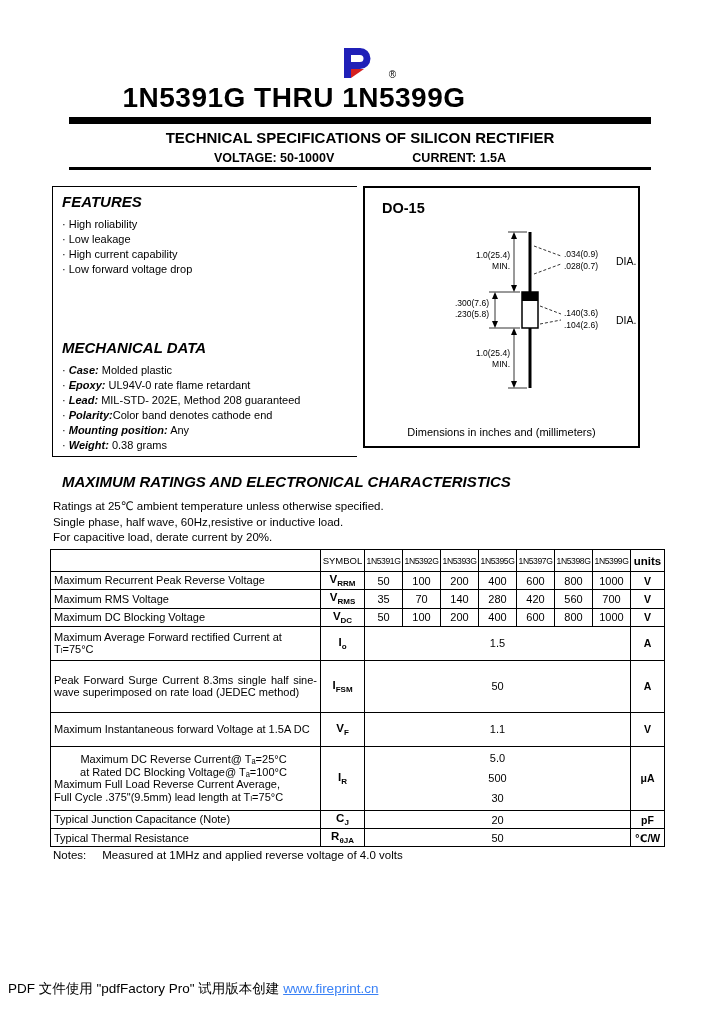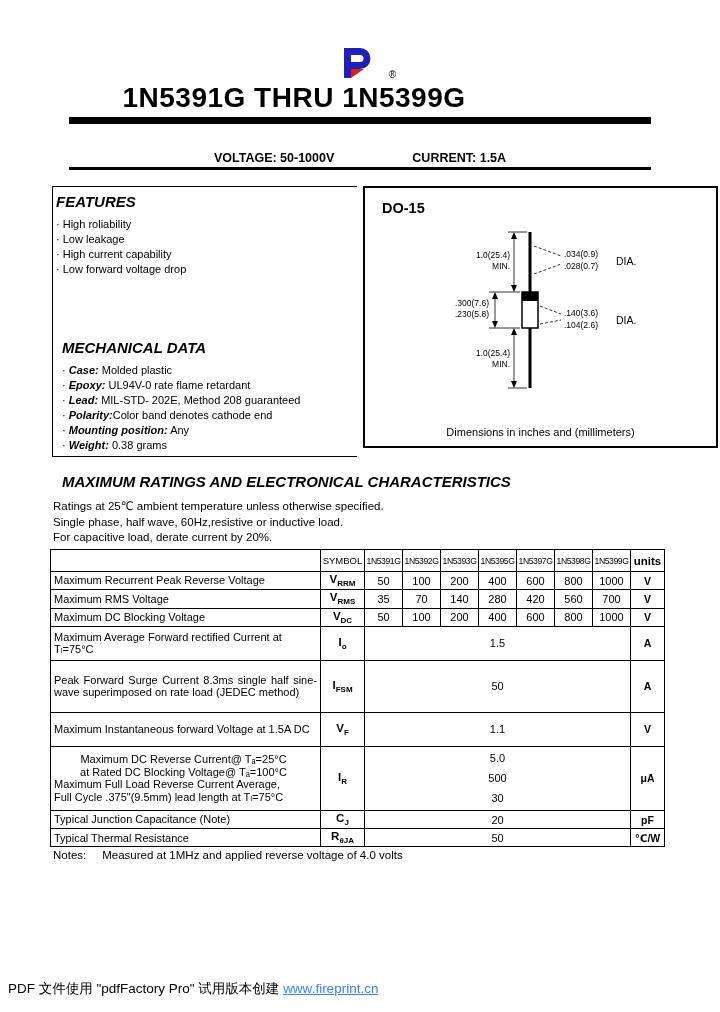--- a/index.html
+++ b/index.html
@@ -17,27 +17,27 @@
   .bar{position:absolute;left:69px;width:582px;background:#000;}
   .bar-thick{top:117px;height:7px;}
   .bar-thin{top:167px;height:3px;}
   .subtitle{position:absolute;top:129px;left:0;width:720px;text-align:center;margin:0;font-size:15px;font-weight:bold;}
   .vc-row{position:absolute;top:151px;left:0;width:720px;display:flex;justify-content:center;gap:78px;
           font-size:12.5px;font-weight:bold;}
   
   .left-col{position:absolute;top:186px;left:52px;width:304px;height:269px;
             border-left:1px solid #000;border-top:1px solid #000;border-bottom:1px solid #000;}
   .sec-title{font-size:15px;font-weight:bold;font-style:italic;margin:0;}
-  .feat{position:absolute;top:6px;left:3px;right:6px;}
+  .feat{position:absolute;top:6px;left:9px;right:6px;}
   .mech{position:absolute;top:152px;left:9px;right:6px;}
   .plist{list-style:none;margin:7px 0 0 0;padding:0;font-size:11px;line-height:15px;}
   .plist li::before{content:"· ";}
   .plist .lb{font-weight:bold;font-style:italic;}
   
-  .pkg-box{position:absolute;top:186px;left:363px;width:355px;height:262px;border:2px solid #000;box-sizing:border-box;padding-left:16px;}
+  .pkg-box{position:absolute;top:186px;left:363px;width:277px;height:262px;border:2px solid #000;box-sizing:border-box;padding-left:16px;}
   .pkg-name{position:absolute;top:12px;left:17px;font-size:14.5px;font-weight:bold;margin:0;}
   .pkg-svg{position:absolute;top:28px;left:0;}
   .pkg-svg text{font-family:"Liberation Sans","DejaVu Sans",sans-serif;font-size:8.5px;}
   .pkg-svg text.dia{font-size:10.5px;}
   .pkg-caption{position:absolute;bottom:8px;left:0;width:100%;text-align:center;font-size:11px;}
   
   .ratings-title{position:absolute;top:473px;left:62px;margin:0;font-size:15px;font-weight:bold;font-style:italic;}
   .conds{position:absolute;top:499px;left:53px;font-size:11.5px;line-height:15.5px;}
   
   .specs{position:absolute;top:549px;left:50px;border-collapse:collapse;table-layout:fixed;width:614px;font-size:11px;}
@@ -78,20 +78,21 @@
         <rect x="7" y="2" width="7" height="30" fill="#2020b8"></rect>
         <path d="M14,2 h9 a10.5 10.5 0 0 1 0 21 h-9 v-7 h9 a3.5 3.5 0 0 0 0-7 h-9 z" fill="#2020b8"></path>
         <polygon points="14,23 27,23 14,32" fill="#d42020"></polygon>
       </svg>
       <span class="rmark">®</span>
     </span>
   </div>
 
   <h1 class="title">1N5391G THRU 1N5399G</h1>
   <div class="bar bar-thick"></div>
+  <h2 class="subtitle">TECHNICAL SPECIFICATIONS OF SILICON RECTIFIER</h2>
   <div class="vc-row">
     <span>VOLTAGE: 50-1000V</span>
     <span>CURRENT: 1.5A</span>
   </div>
   <div class="bar bar-thin"></div>
 
   <div class="left-col">
     <div class="feat">
       <h3 class="sec-title">FEATURES</h3>
       <ul class="plist">

